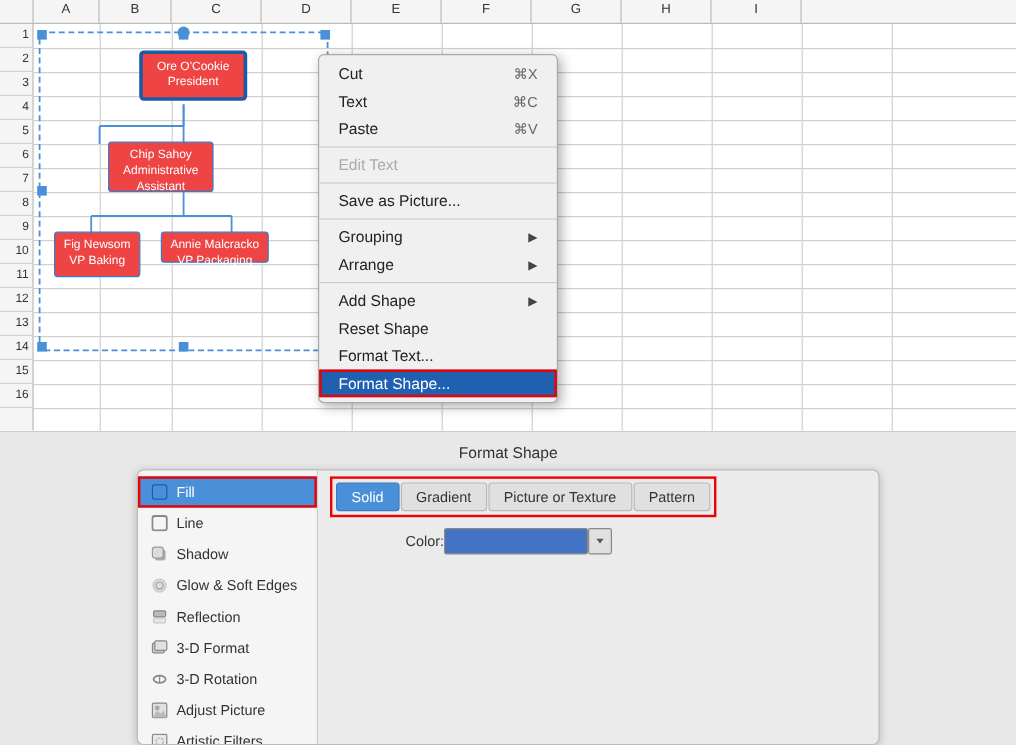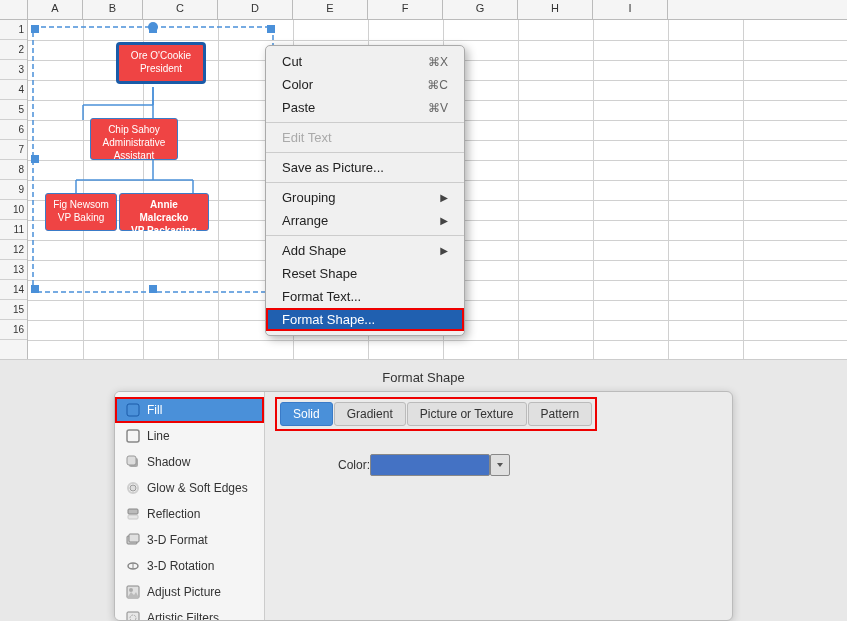--- a/index.html
+++ b/index.html
@@ -440,33 +440,33 @@
     <div class="org-box" style="left:10px;top:93px;width:88px;height:42px;margin-left:45px;">
       <div>Chip Sahoy</div>
       <div>Administrative Assistant</div>
     </div>
 
     <div class="org-box" style="left:10px;top:168px;width:72px;height:38px;">
       <div>Fig Newsom</div>
       <div>VP Baking</div>
     </div>
 
-    <div class="org-box" style="left:84px;top:168px;width:90px;height:38px;font-weight:bold;">
+    <div class="org-box" style="left:99px;top:168px;width:90px;height:26px;">
       <div>Annie Malcracko</div>
       <div>VP Packaging</div>
     </div>
   </div>
 
   <div class="context-menu">
     <div class="menu-item">
       <span>Cut</span>
       <span class="menu-shortcut">⌘X</span>
     </div>
     <div class="menu-item">
-      <span>Color</span>
+      <span>Text</span>
       <span class="menu-shortcut">⌘C</span>
     </div>
     <div class="menu-item">
       <span>Paste</span>
       <span class="menu-shortcut">⌘V</span>
     </div>
     <div class="menu-separator"></div>
     <div class="menu-item disabled">
       <span>Edit Text</span>
     </div>
@@ -584,21 +584,21 @@
             <circle cx="7" cy="7" r="3" fill="none" stroke="#aaa" stroke-width="1" stroke-dasharray="2,1"></circle>
           </svg>
         </div>
         <span>Artistic Filters</span>
       </div>
 
     </div>
 
     <div class="dialog-content">
       
-      <div style="outline:2px solid #e00;outline-offset:3px;display:inline-flex;gap:1px;margin-bottom:28px;">
+      <div style="outline:2px solid #e00;outline-offset:3px;display:inline-flex;gap:1px;margin-bottom:14px;">
         <button class="tab-btn active">Solid</button>
         <button class="tab-btn">Gradient</button>
         <button class="tab-btn">Picture or Texture</button>
         <button class="tab-btn">Pattern</button>
       </div>
 
       
       <div class="form-row">
         <span class="form-label">Color:</span>
         <div class="color-swatch"></div>

